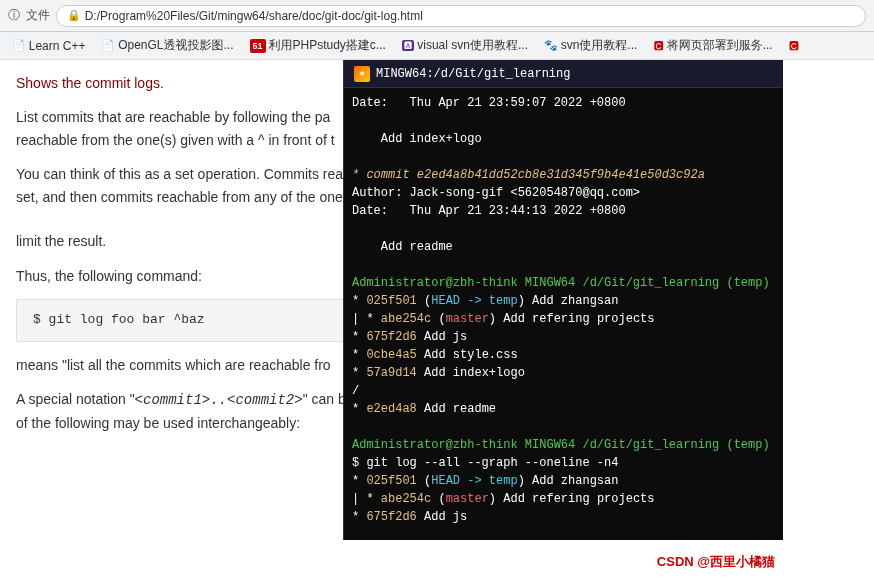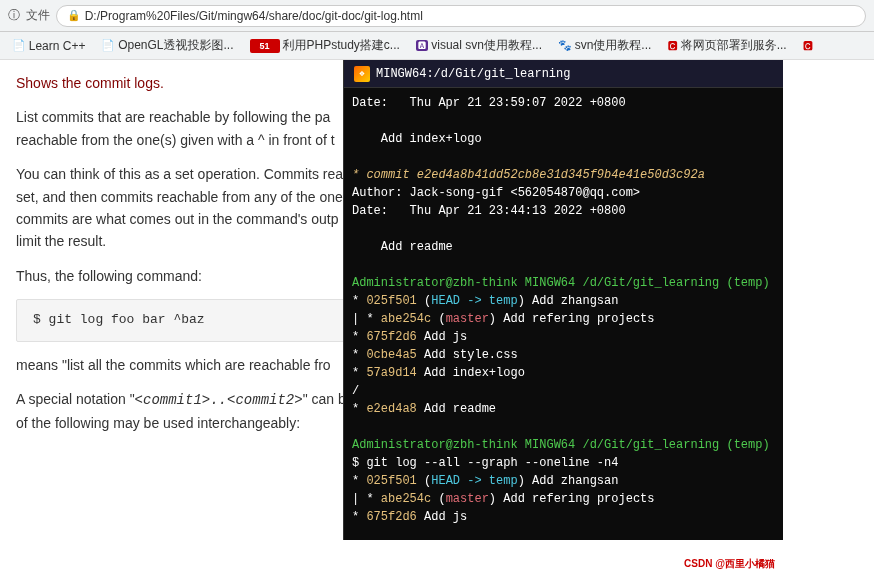--- a/index.html
+++ b/index.html
@@ -53,21 +53,21 @@
       border-radius: 3px;
       font-size: 12px;
       color: #333;
       white-space: nowrap;
       cursor: pointer;
     }
     .bookmark-icon {
       font-size: 11px;
     }
     .bookmark-icon-img {
-      width: 30px;
+      width: 16px;
       height: 14px;
       display: inline-flex;
       align-items: center;
       justify-content: center;
       font-size: 10px;
       font-weight: bold;
     }
     .bm-cpp { color: #0078d4; }
     .bm-php { background: #c00; color: #fff; border-radius: 2px; padding: 0 2px; font-size: 9px; }
     .bm-vs { background: #5c2d91; color: #fff; border-radius: 2px; padding: 0 2px; font-size: 9px; }
@@ -158,21 +158,21 @@
     .t-cyan { color: #4ec9e0; }
     .t-yellow { color: #e5c07b; font-style: italic; }
     .t-red { color: #e06c75; margin-top: 36px; }
     .t-hash { color: #e5c07b; }
 
     
     .watermark {
       position: absolute;
       bottom: 6px;
       right: 8px;
-      font-size: 10px;
+      font-size: 13px;
       color: #888;
       font-family: Arial, sans-serif;
     }
     .watermark span { color: #c00; font-weight: bold; }
   </style>
 </head>
 <body>
 
 <div class="browser-bar">
   <span class="browser-icon">ⓘ</span>
@@ -219,21 +219,21 @@
     <p class="first-para">
       <span>Shows the commit logs.</span>
     </p>
     <p>
       <span>List commits that are reachable by following the  pa</span><br>
       <span>reachable from the one(s) given with a ^ in front of t</span>
     </p>
     <p>
       <span>You can think of this as a set operation. Commits rea</span><br>
       <span>set, and then commits reachable from any of the one</span><br>
-      <span>commits are what comes out in the command's outp</span><br>
+      <br>
       <span>limit the result.</span>
     </p>
     <p>
       <span>Thus, the following command:</span>
     </p>
     <div class="code-block">
       <span>$ git log foo bar ^baz</span>
     </div>
     <p>
       <span>means "list all the commits which are reachable fro</span>

